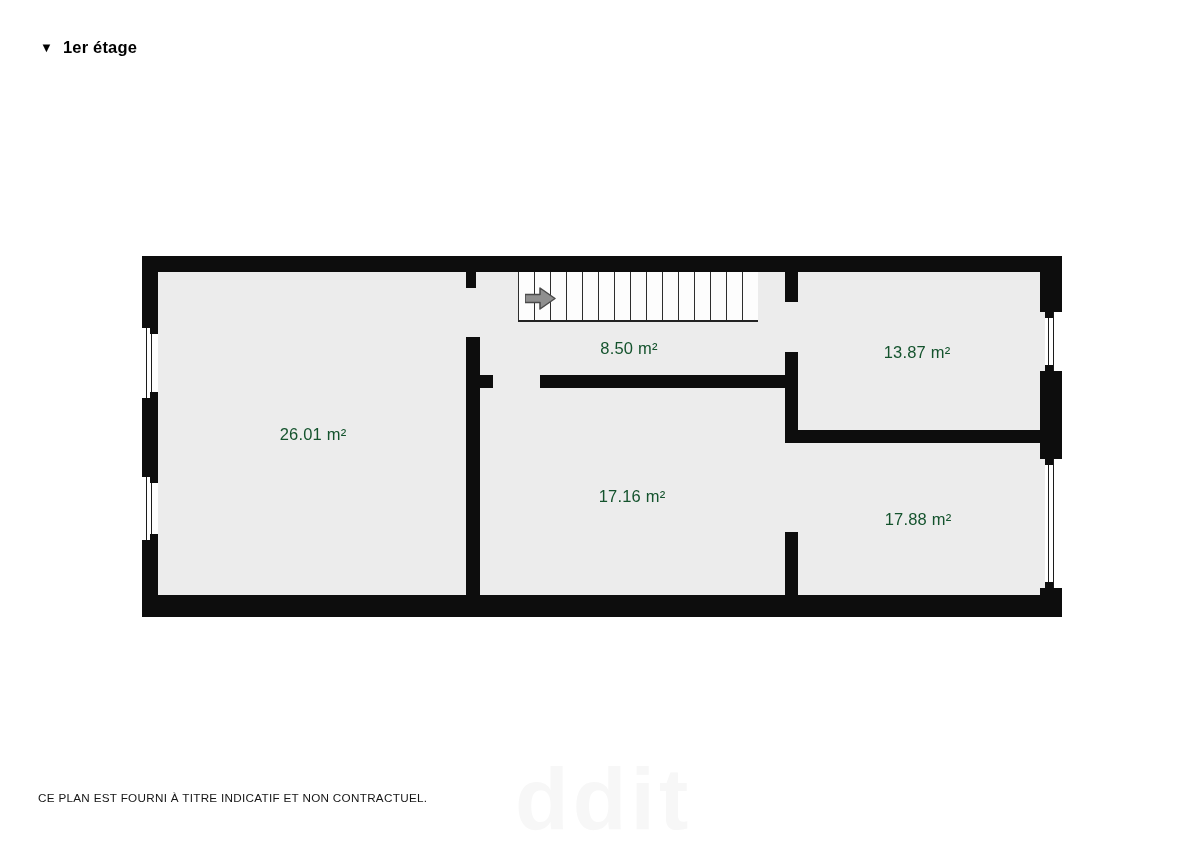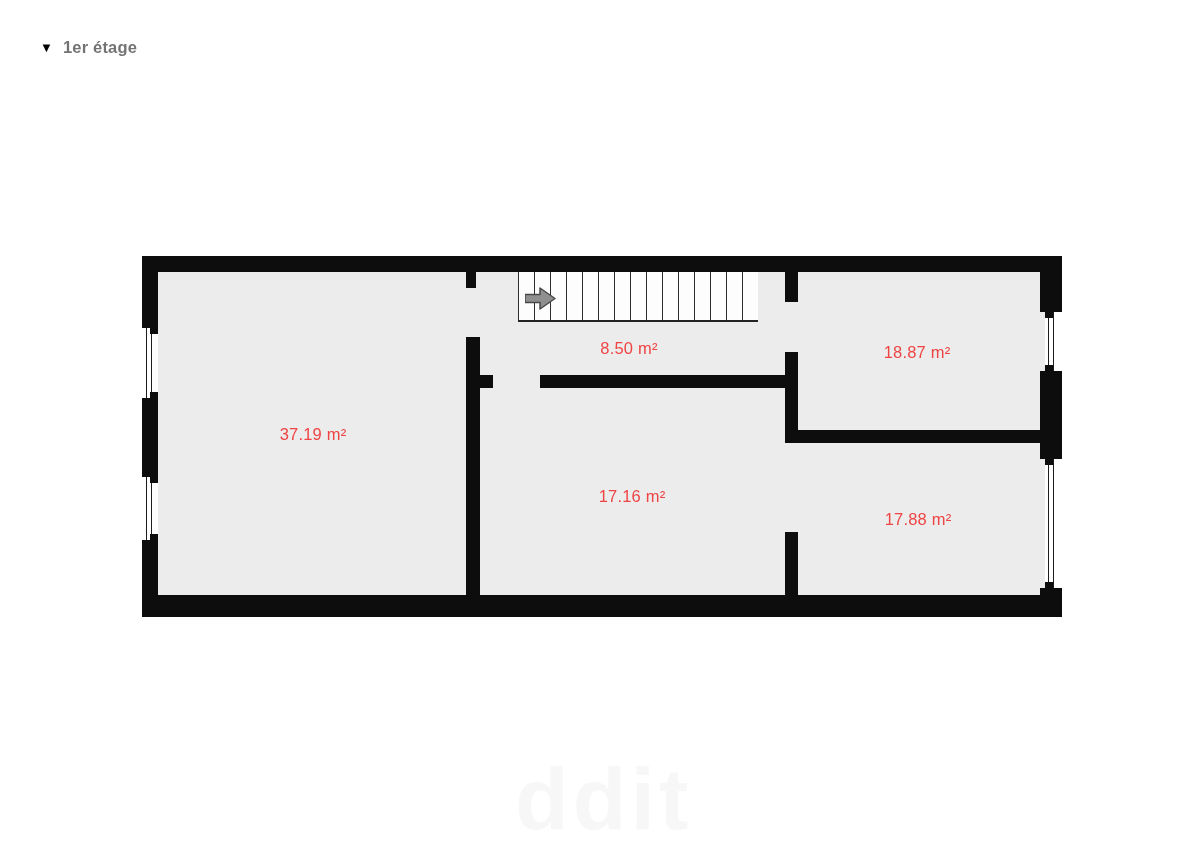--- a/index.html
+++ b/index.html
@@ -8,21 +8,21 @@
     position:relative; width:1200px; height:848px; background:#ffffff;
     font-family:"Liberation Sans", sans-serif; overflow:hidden;
   }
 
   
   .floor-header {
     position:absolute; left:40px; top:38px;
     display:flex; align-items:center; gap:10px; cursor:pointer; z-index:5;
   }
   .floor-header .marker { font-size:13px; color:#000; line-height:1; }
-  .floor-header .title  { font-size:16.5px; font-weight:bold; color:#737373; letter-spacing:.2px; }
+  .floor-header .title  { font-size:16.5px; font-weight:bold; color:#000000; letter-spacing:.2px; }
 
   
   .watermark {
     position:absolute; left:515px; top:748px; z-index:0;
     font-size:88px; font-weight:bold; color:#f7f7f7; letter-spacing:4px;
   }
 
   
   .plan { position:absolute; left:142px; top:256px; width:920px; height:361px; z-index:2; }
   .floor { position:absolute; left:16px; top:16px; width:887px; height:323px; background:#ececec; }
@@ -44,21 +44,21 @@
     background-color:#fdfdfd;
     background-image:repeating-linear-gradient(to right, #2e2e2e 0 1.5px, transparent 1.5px 16px);
     border-bottom:2px solid #232323;
   }
   .stairs svg { position:absolute; left:7px; top:15px; }
 
   
   .room { position:absolute; }
   .area-label {
     position:absolute; transform:translate(-50%,-50%);
-    font-size:16.5px; color:#ef4444; white-space:nowrap; letter-spacing:.2px;
+    font-size:16.5px; color:#14532d; white-space:nowrap; letter-spacing:.2px;
   }
 
   
   .disclaimer {
     position:absolute; left:38px; top:791px; z-index:5;
     font-size:11.7px; color:#151515; letter-spacing:.3px;
   }
 </style>
 </head>
 <body>
@@ -113,21 +113,22 @@
         <polygon points="0,7.5 15,7.5 15,1 30,11.5 15,22 15,15.5 0,15.5" fill="#8f8f8f" stroke="#4a4a4a" stroke-width="1.5" stroke-linejoin="round"></polygon>
       </svg>
     </div>
 
     <div class="room" style="left:16px;top:16px;width:308px;height:323px"></div>
     <div class="room" style="left:338px;top:16px;width:305px;height:103px"></div>
     <div class="room" style="left:656px;top:16px;width:247px;height:158px"></div>
     <div class="room" style="left:338px;top:132px;width:305px;height:207px"></div>
     <div class="room" style="left:656px;top:187px;width:247px;height:152px"></div>
 
-    <span class="area-label" style="left:171px;top:178px">37.19 m²</span>
+    <span class="area-label" style="left:171px;top:178px">26.01 m²</span>
     <span class="area-label" style="left:487px;top:92px">8.50 m²</span>
-    <span class="area-label" style="left:775px;top:96px">18.87 m²</span>
+    <span class="area-label" style="left:775px;top:96px">13.87 m²</span>
     <span class="area-label" style="left:490px;top:240px">17.16 m²</span>
     <span class="area-label" style="left:776px;top:263px">17.88 m²</span>
   </div>
 
+  <div class="disclaimer">CE PLAN EST FOURNI À TITRE INDICATIF ET NON CONTRACTUEL.</div>
 
 </div>
 
 </body></html>

